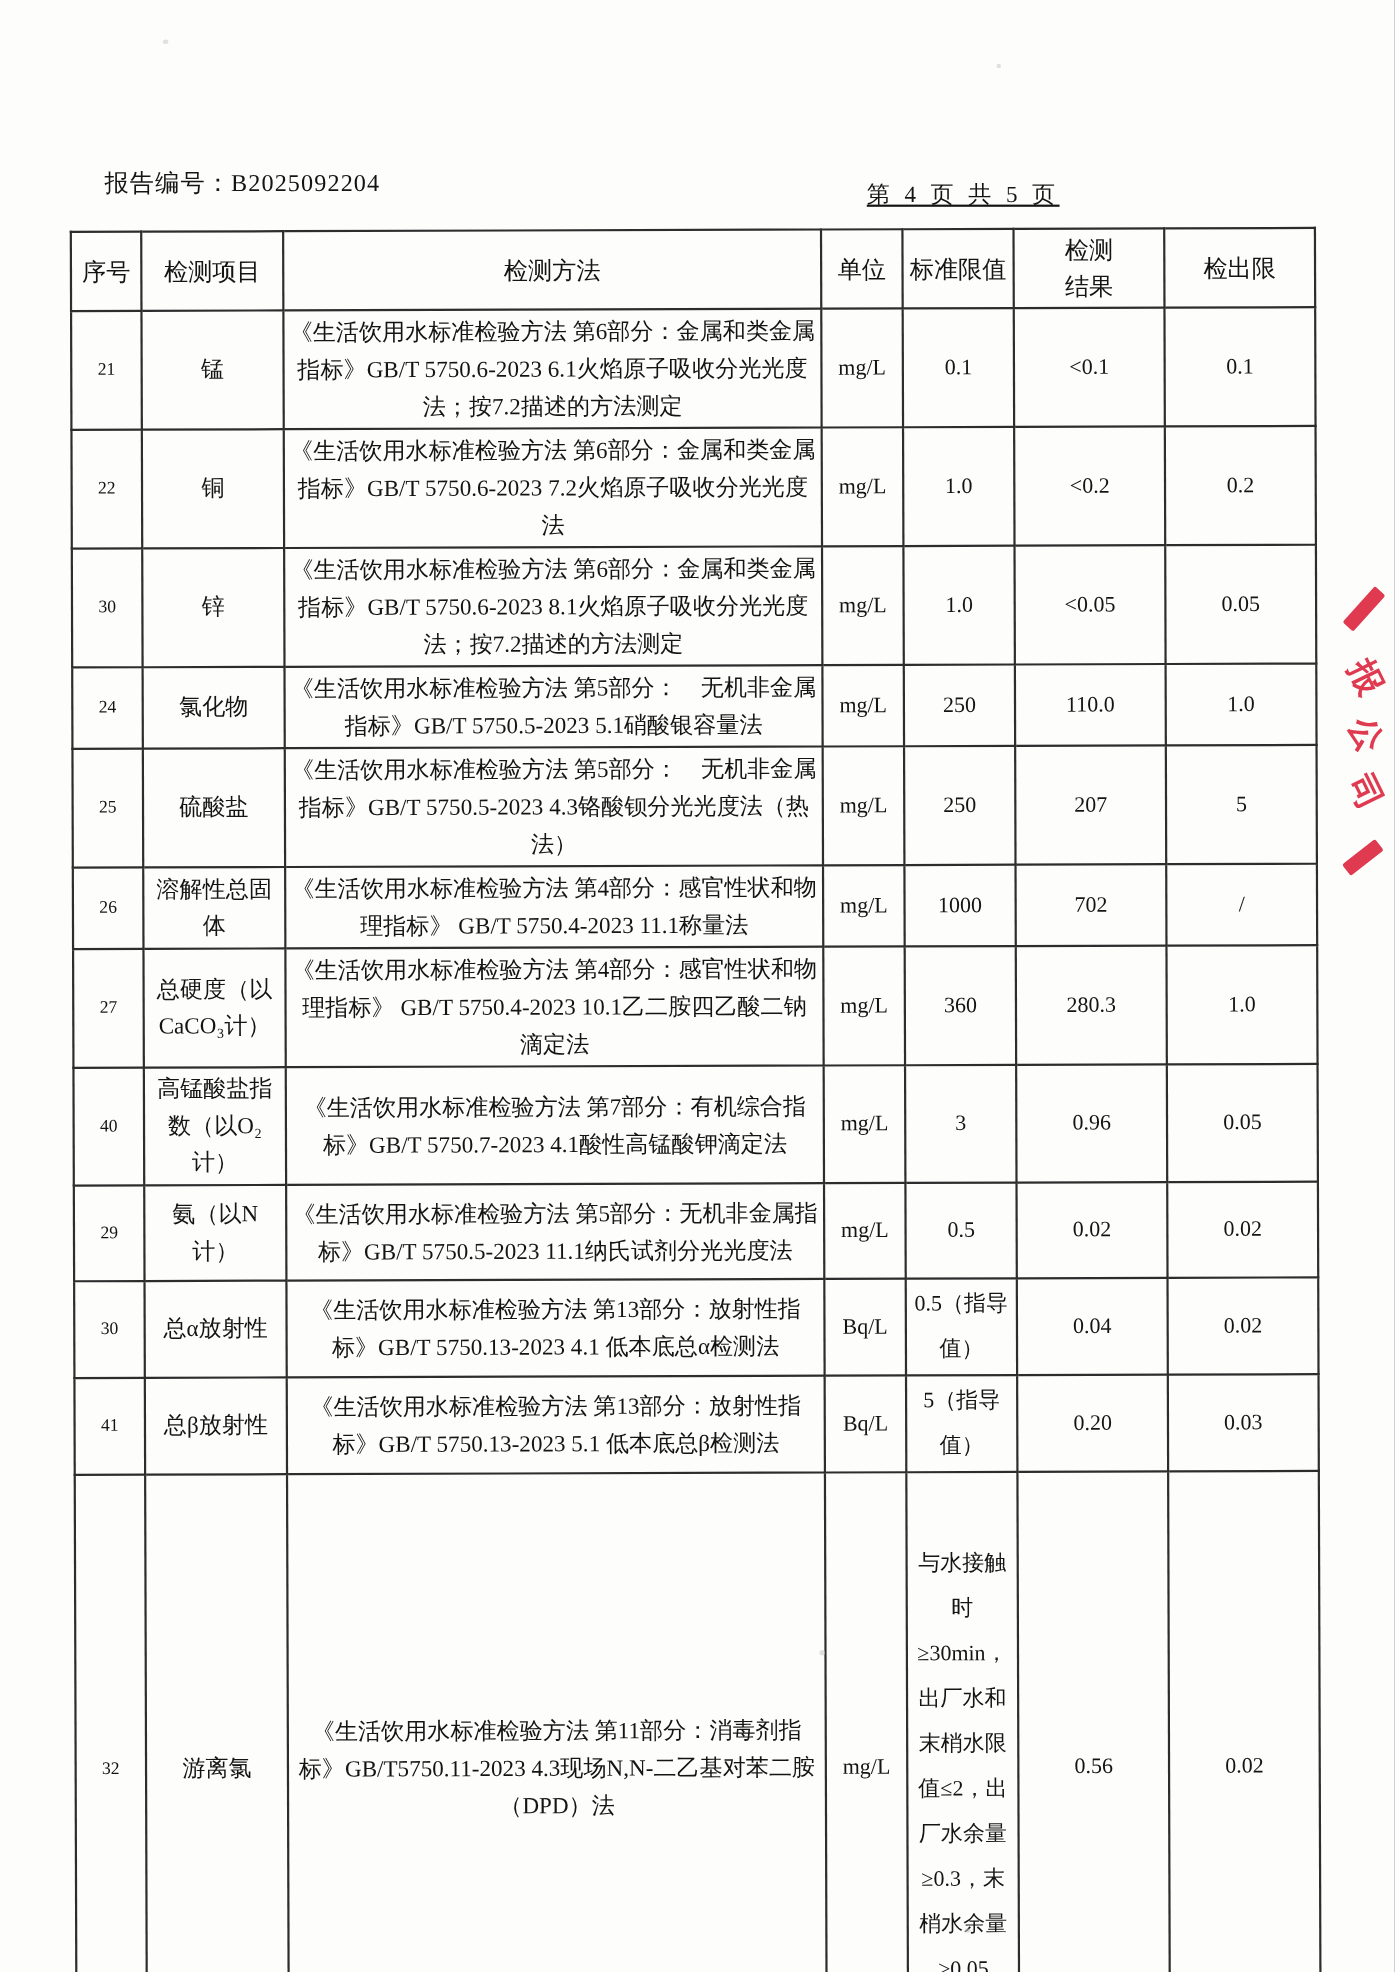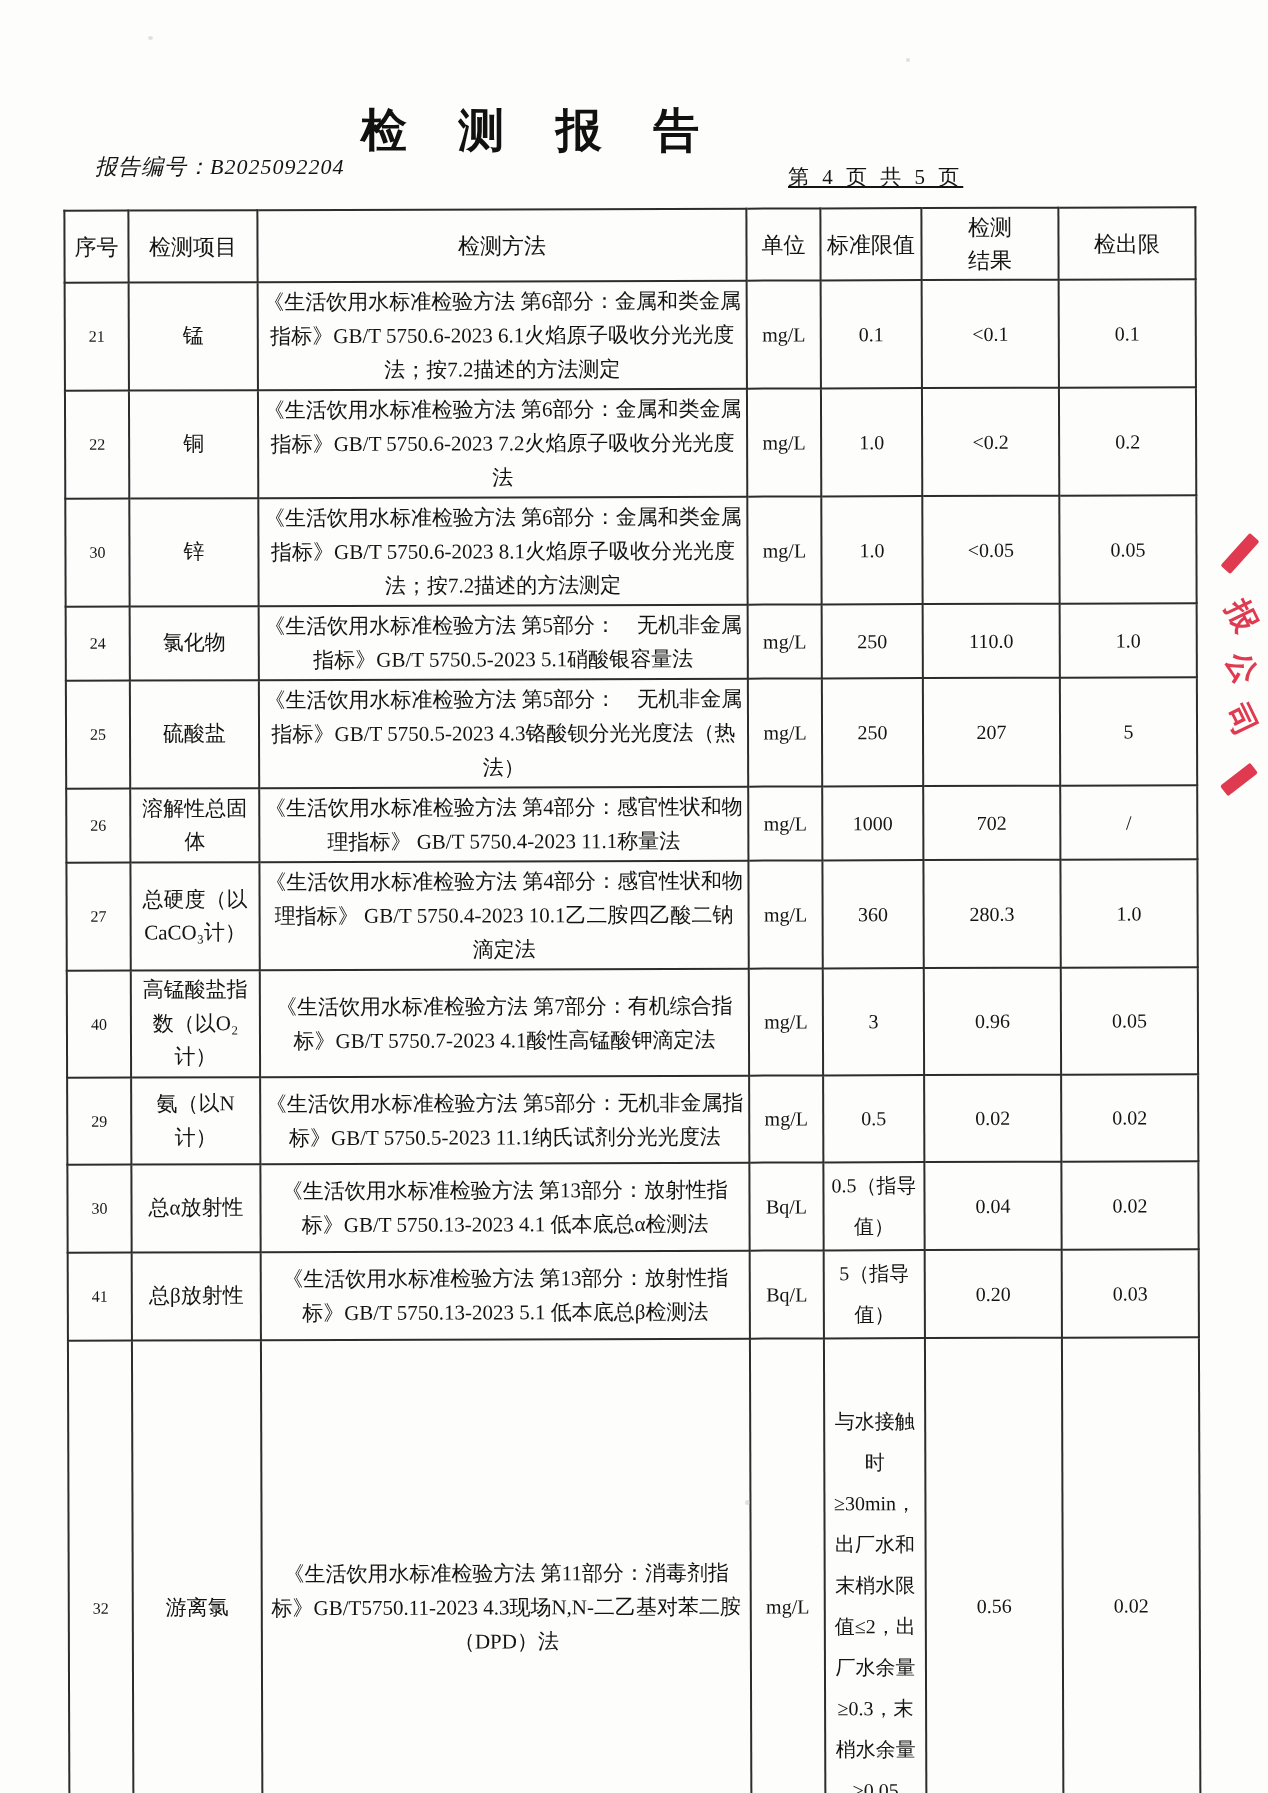--- a/index.html
+++ b/index.html
@@ -14,21 +14,21 @@
   }
   .title{
     position:absolute;left:0;top:100px;width:1080px;
     text-align:center;
     font-size:46px;font-weight:700;
     letter-spacing:20px;
     color:#111;
   }
   .report-no{
     position:absolute;left:95px;top:152px;
-    font-size:22px;letter-spacing:1px;font-style:italic;
+    font-size:22px;letter-spacing:1px;
   }
   .page-info{
     position:absolute;left:788px;top:163px;
     font-size:21px;letter-spacing:4px;text-decoration:underline;
   }
   table.report{
     position:absolute;left:66px;top:208px;
     width:1131px;
     border-collapse:collapse;
     table-layout:fixed;
@@ -86,21 +86,20 @@
   .stamp .ch:nth-of-type(3){top:60px;}
   .stamp .ch:nth-of-type(4){top:112px;}
   .stamp .ch:nth-of-type(5){top:164px;}
   .speck{position:absolute;background:#c9c9c9;border-radius:50%;opacity:.55;}
 </style>
 </head>
 <body>
 
 <div class="page">
 
-  <div class="title">检 测 报 告</div>
   <div class="report-no">报告编号：B2025092204</div>
   <div class="page-info">第 4 页  共 5 页</div>
 
   <table class="report">
     <colgroup>
       <col style="width:64px">
         <col style="width:129px">
         <col style="width:489px">
       <col style="width:74px">
         <col style="width:101px">

